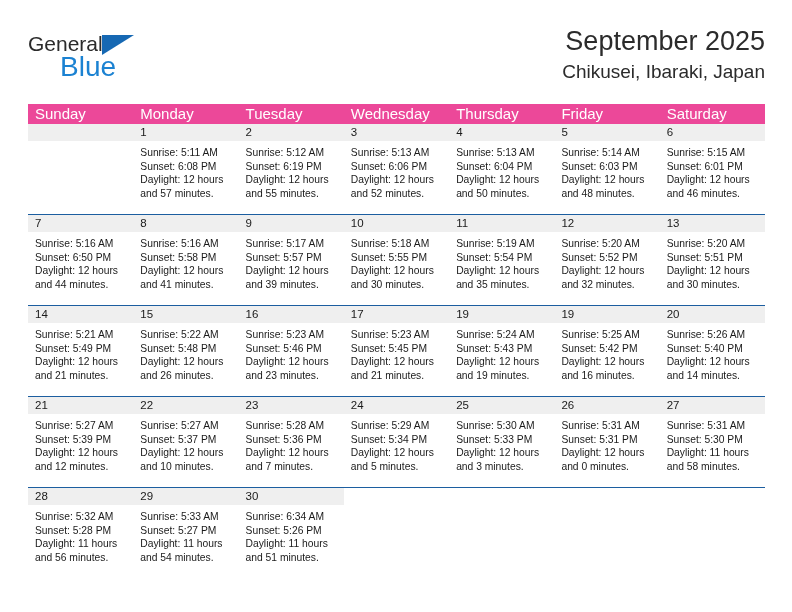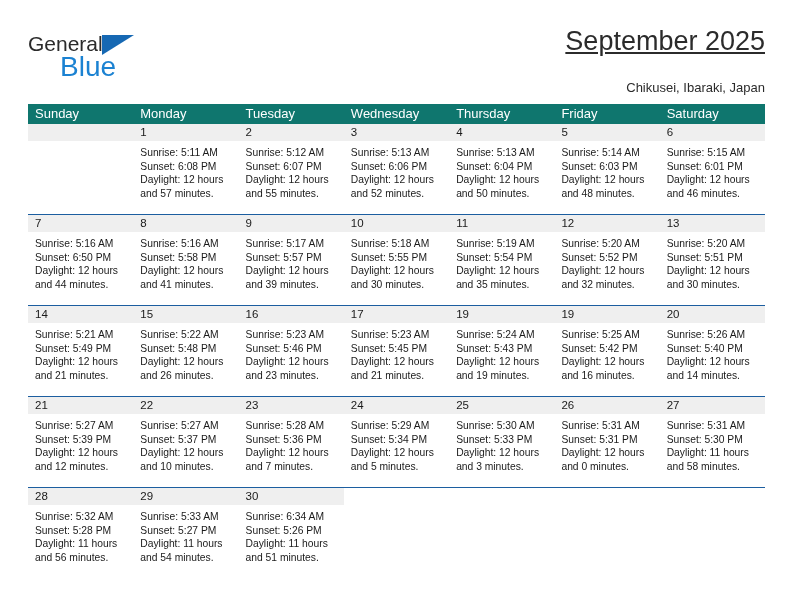--- a/index.html
+++ b/index.html
@@ -67,48 +67,47 @@
     right: 0;
     top: 0;
     text-align: right;
   }
   .cal-title {
     font-size: 27px;
     font-weight: normal;
     color: #2b2b2b;
     line-height: 34px;
     white-space: nowrap;
-    text-decoration: underline;
   }
   .cal-subtitle {
-    margin-top: 21px;
-    font-size: 13px;
+    margin-top: 5px;
+    font-size: 19px;
     color: #2b2b2b;
     line-height: 18px;
     white-space: nowrap;
   }
 
   
   .calendar {
     position: absolute;
     left: 28px;
     top: 104px;
     width: 737px;
     border-collapse: collapse;
     table-layout: fixed;
   }
   .calendar th, .calendar td {
     padding: 0;
     margin: 0;
     vertical-align: top;
   }
   .dow {
-    background: #0f766e;
+    background: #ec4899;
     color: #ffffff;
-    font-size: 13px;
+    font-size: 15px;
     font-weight: normal;
     text-align: left;
     height: 20px;
     line-height: 20px;
     padding-left: 7px !important;
     white-space: nowrap;
   }
   .week-row > td {
     border-top: 1.6px solid #1c5ea0;
     height: 90px;
@@ -187,21 +186,21 @@
               <div>Sunrise: 5:11 AM</div>
               <div>Sunset: 6:08 PM</div>
               <div>Daylight: 12 hours</div>
               <div>and 57 minutes.</div>
             </div>
           </td>
           <td class="daycell">
             <div class="daynum-band">2</div>
             <div class="details">
               <div>Sunrise: 5:12 AM</div>
-              <div>Sunset: 6:07 PM</div>
+              <div>Sunset: 6:19 PM</div>
               <div>Daylight: 12 hours</div>
               <div>and 55 minutes.</div>
             </div>
           </td>
           <td class="daycell">
             <div class="daynum-band">3</div>
             <div class="details">
               <div>Sunrise: 5:13 AM</div>
               <div>Sunset: 6:06 PM</div>
               <div>Daylight: 12 hours</div>

